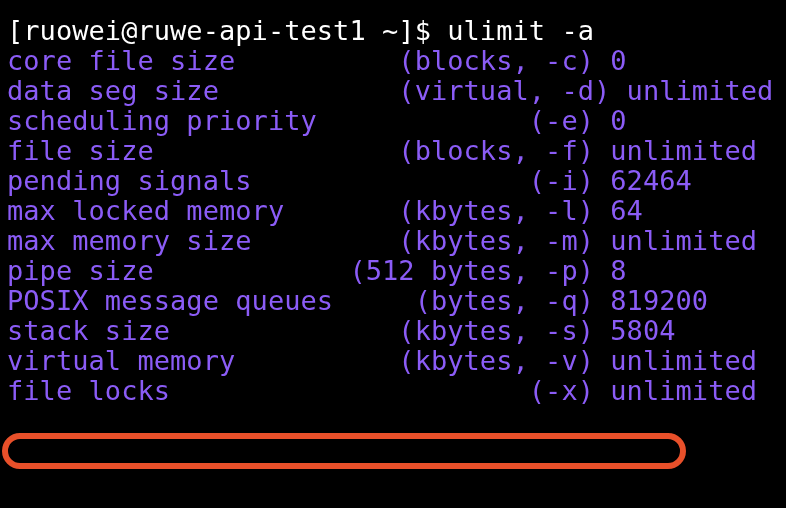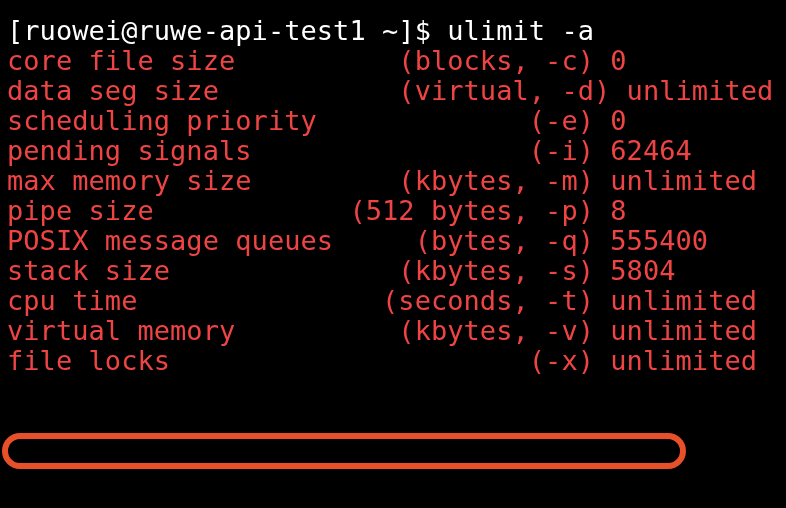--- a/index.html
+++ b/index.html
@@ -24,21 +24,21 @@
     position: absolute;
     top: 0;
     left: 7px;
     right: 0;
   }
   .term-line {
     white-space: pre;
     height: 30px;
     line-height: 30px;
     letter-spacing: 0.05px;
-    color: #ef4444;
+    color: #8b5cf6;
   }
   .term-line.prompt-line {
     color: #ffffff;
   }
   #highlight-box {
     position: absolute;
     left: 2px;
     top: 417px;
     width: 684px;
     height: 36px;
@@ -59,26 +59,27 @@
 </head>
 <body>
 
 <div id="terminal">
 
   <div id="screen-lines">
     <div class="term-line prompt-line">[ruowei@ruwe-api-test1 ~]$ ulimit -a</div>
     <div class="term-line">core file size          (blocks, -c) 0</div>
     <div class="term-line">data seg size           (virtual, -d) unlimited</div>
     <div class="term-line">scheduling priority             (-e) 0</div>
+    <div class="term-line">file size               (blocks, -f) unlimited</div>
     <div class="term-line">pending signals                 (-i) 62464</div>
+    <div class="term-line">max locked memory       (kbytes, -l) 64</div>
     <div class="term-line">max memory size         (kbytes, -m) unlimited</div>
     <div class="term-line">pipe size            (512 bytes, -p) 8</div>
-    <div class="term-line">POSIX message queues     (bytes, -q) 555400</div>
+    <div class="term-line">POSIX message queues     (bytes, -q) 819200</div>
     <div class="term-line">stack size              (kbytes, -s) 5804</div>
-    <div class="term-line">cpu time               (seconds, -t) unlimited</div>
     <div class="term-line">virtual memory          (kbytes, -v) unlimited</div>
     <div class="term-line">file locks                      (-x) unlimited</div>
   </div>
 
   <div id="highlight-box"></div>
 
   <div id="cursor-block"></div>
 
 </div>
 

